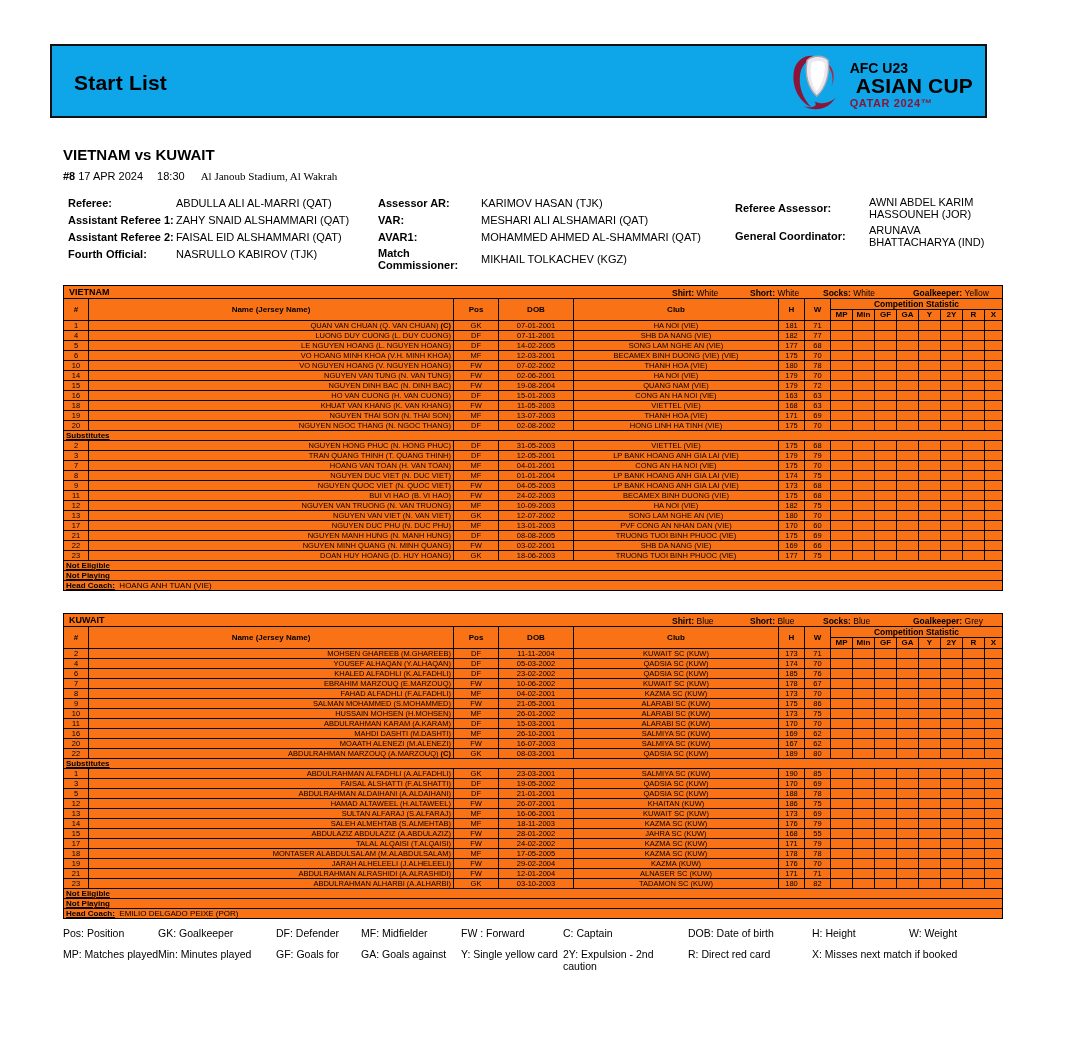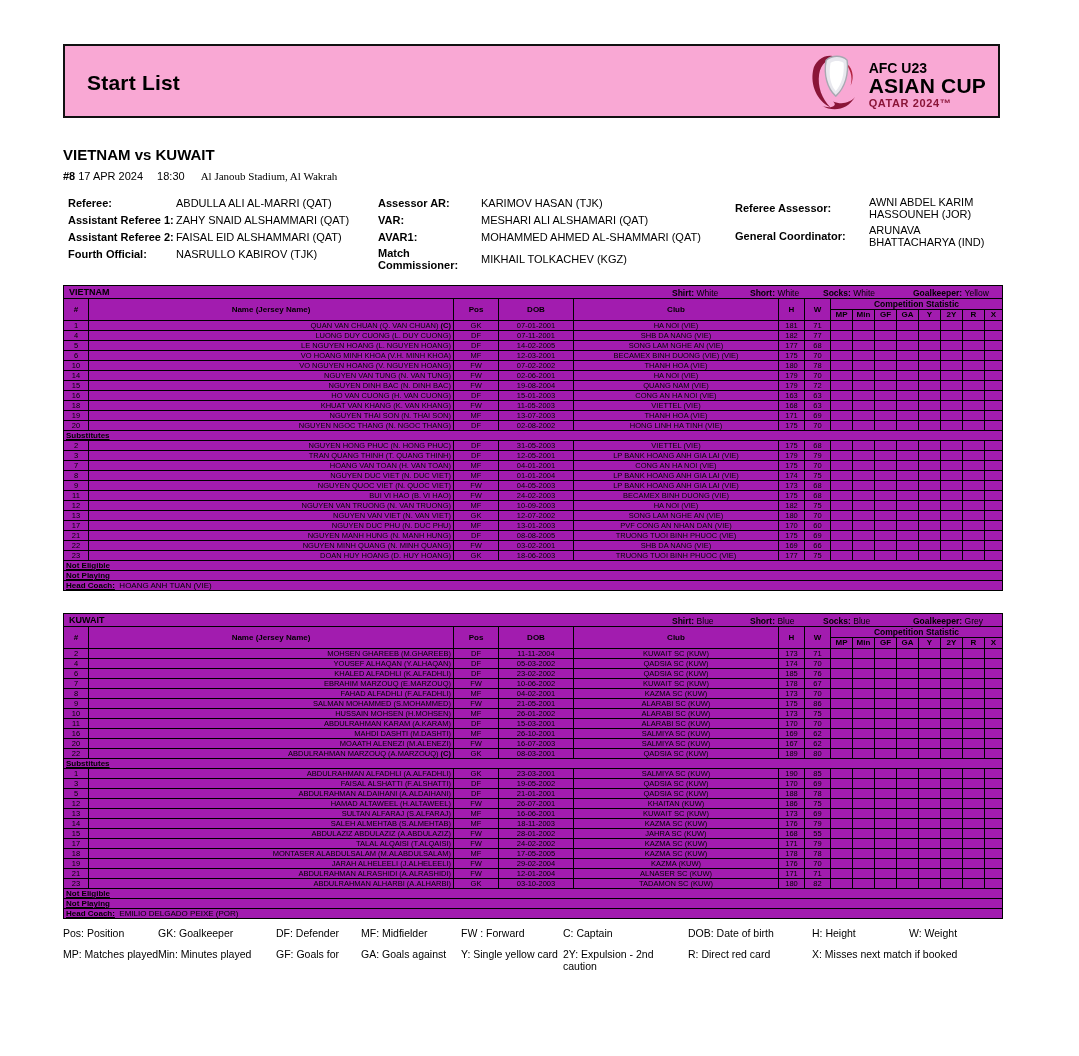--- a/index.html
+++ b/index.html
@@ -1,24 +1,24 @@
 <!DOCTYPE html>
 <html><head>
 <meta charset="utf-8">
 <style>
   html,body{margin:0;padding:0;background:#fff;}
   body{width:1079px;height:1056px;position:relative;font-family:"Liberation Sans",sans-serif;color:#000;overflow:hidden;}
 
   
-  .hdr-box{position:absolute;left:63px;top:44px;width:937px;height:74px;border:2px solid #111;box-sizing:border-box;background:#f9a8d4;}
+  .hdr-box{position:absolute;left:50px;top:44px;width:937px;height:74px;border:2px solid #111;box-sizing:border-box;background:#0ea5e9;}
   .hdr-title{position:absolute;left:22px;top:25px;font-size:21px;font-weight:bold;letter-spacing:.2px;}
   .logo{position:absolute;right:12px;top:5px;display:flex;align-items:center;gap:7px;}
   .logo-text{display:flex;flex-direction:column;line-height:1.02;}
   .logo-l1{font-size:14px;font-weight:800;}
-  .logo-l2{font-size:21px;font-weight:800;letter-spacing:.2px;}
+  .logo-l2{font-size:21px;font-weight:800;letter-spacing:.2px;margin-left:6px;}
   .logo-l3{font-size:11px;font-weight:bold;color:#8A1538;letter-spacing:.6px;margin-top:1px;}
 
   
   .match{position:absolute;left:63px;top:146px;}
   .match-title{font-size:15px;font-weight:bold;}
   .match-info{margin-top:7px;font-size:11px;}
   .match-info .mno{font-weight:bold;margin-right:3px;}
   .match-info .mtime{margin-left:14px;text-align:right;}
   .match-info .mvenue{margin-left:16px;font-family:Liberation Serif, serif;}
 
@@ -29,21 +29,21 @@
   .off-col-2{left:310px;}
   .off-col-3{left:620px;}
   .off-row{display:flex;align-items:center;min-height:13px;margin-bottom:4px;}
   .off-label{font-weight:bold;flex:0 0 auto;line-height:12px;}
   .off-col-1 .off-label{width:108px;}
   .off-col-2 .off-label{width:103px;}
   .off-col-3 .off-label{width:134px;padding-left:47px;}
   .off-value{line-height:12px;}
 
   
-  table.teamtbl{position:absolute;left:63px;width:940px;border-collapse:collapse;table-layout:fixed;background:#a21caf;}
+  table.teamtbl{position:absolute;left:63px;width:940px;border-collapse:collapse;table-layout:fixed;background:#f97316;}
   #tbl-vie{top:285px;}
   #tbl-kuw{top:613px;}
   .teamtbl td,.teamtbl th{border:1px solid #000;padding:0 2px;height:9px;line-height:9px;font-size:7.5px;text-align:center;white-space:nowrap;overflow:hidden;box-sizing:border-box;}
   .teamtbl th{font-weight:bold;font-size:8px;height:10px;line-height:10px;}
   .team-cell{text-align:left !important;font-weight:bold;font-size:9px !important;height:12px !important;line-height:12px !important;position:relative;padding-left:5px !important;}
   .kit{position:absolute;top:1px;font-size:8.5px;font-weight:bold;}
   .kit i{font-style:normal;font-weight:normal;}
   .kit-0{left:608px;} .kit-1{left:686px;} .kit-2{left:759px;} .kit-3{left:849px;}
   .statgroup{height:10px !important;line-height:10px !important;font-size:8.5px !important;}
   .teamtbl td.nm{text-align:right;padding-left:4px;}

